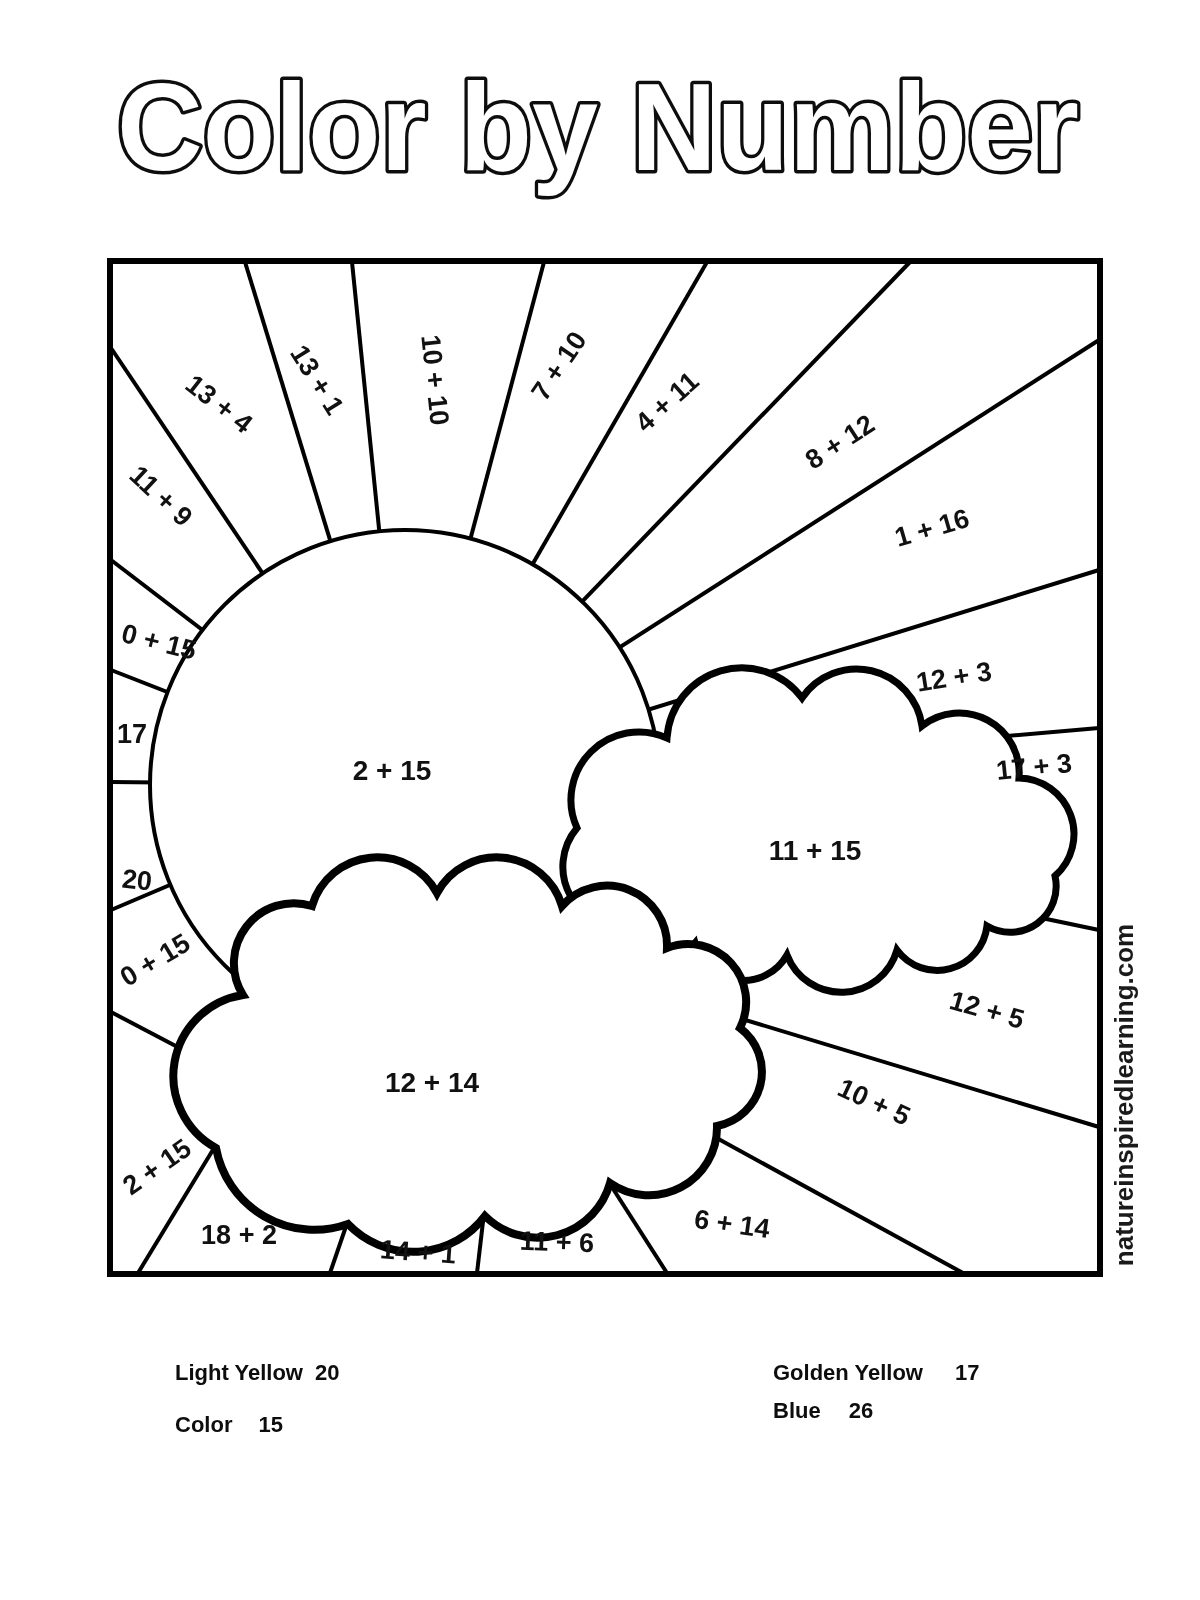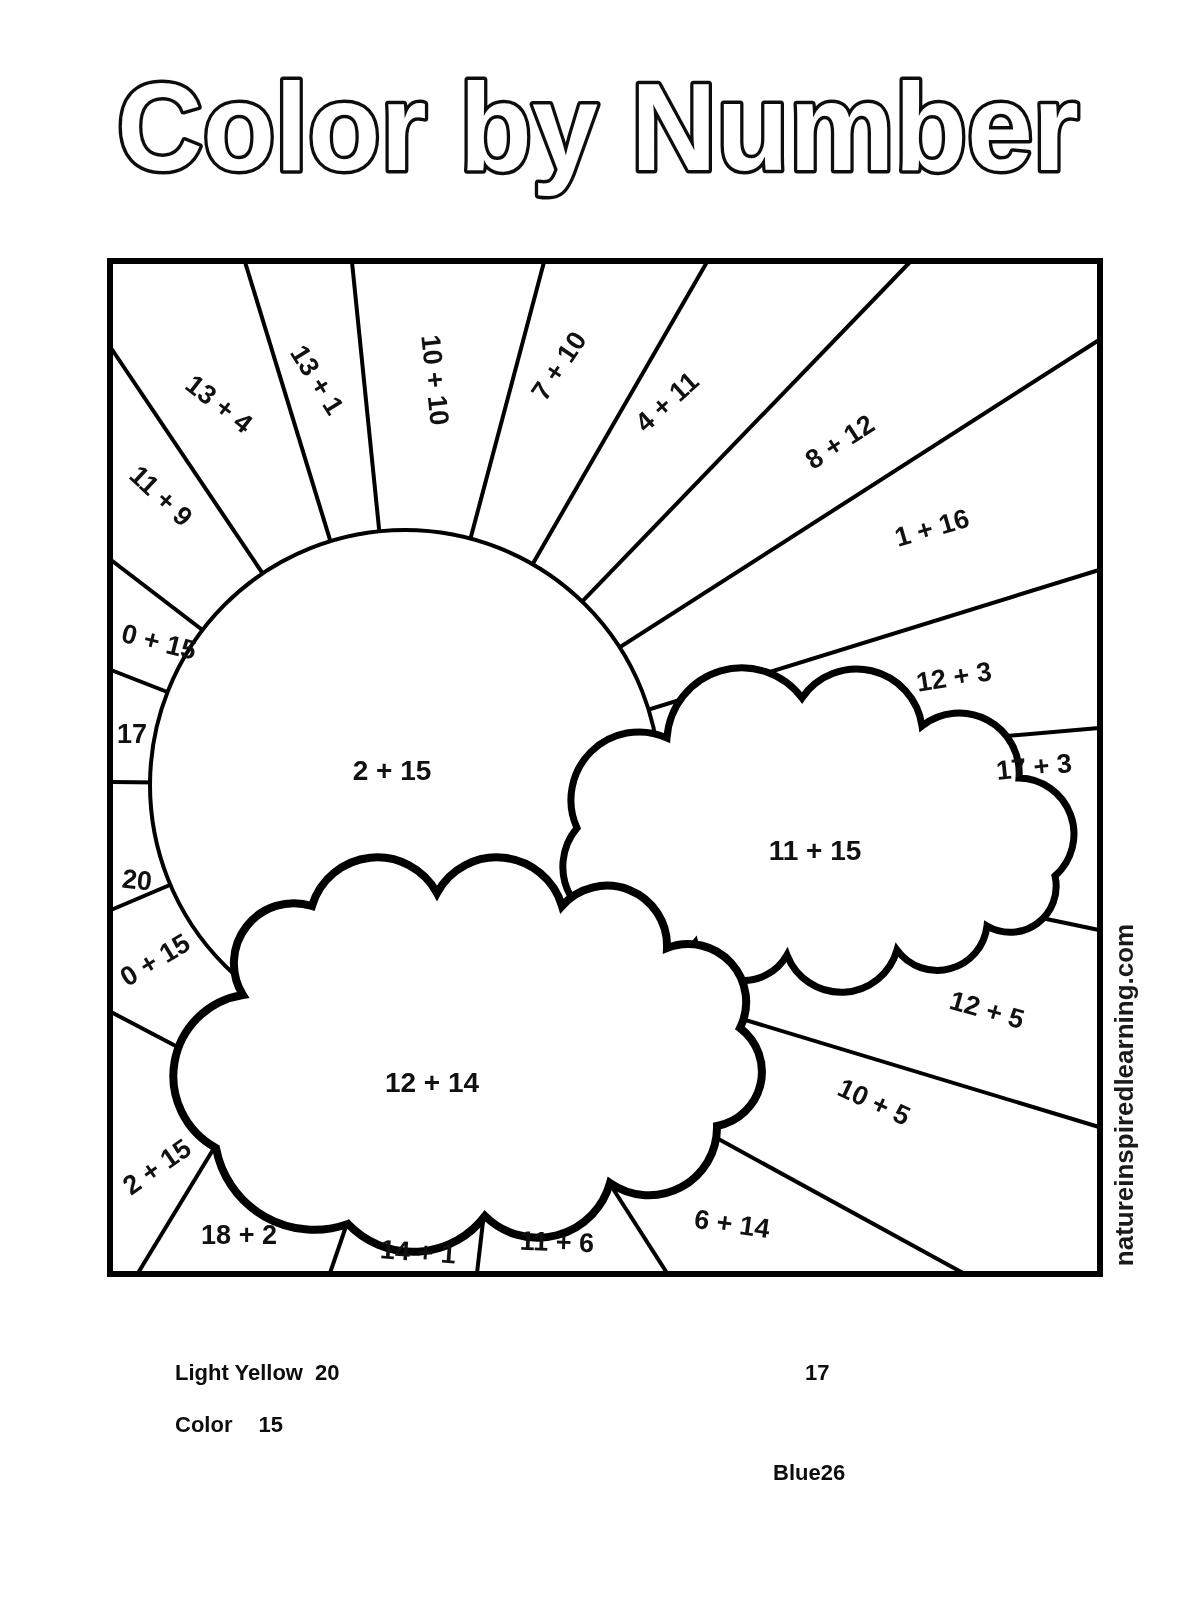--- a/index.html
+++ b/index.html
@@ -85,25 +85,25 @@
     font-weight: bold;
     font-size: 22px;
     color: #0d0d0d;
     white-space: nowrap;
     display: flex;
     align-items: baseline;
   }
   .key-1 { left: 175px; top: 1360px; }
   .key-2 { left: 175px; top: 1398px; }
   .key-3 { left: 773px; top: 1360px; }
-  .key-4 { left: 773px; top: 1460px; }
+  .key-4 { left: 773px; top: 1398px; gap: 8px; }
   .key-1 .key-number { margin-left: 12px; }
   .key-2 .key-number { margin-left: 26px; margin-top: 14px; }
   .key-3 .key-number { margin-left: 32px; }
-  .key-4 .key-number { }
+  .key-4 .key-number { margin-left: 20px; }
 </style>
 </head>
 <body>
 
 <div class="page">
 
   <svg class="title-svg" viewBox="0 0 990 145">
     <text class="title-text" x="12" y="112" textLength="962" lengthAdjust="spacingAndGlyphs">Color by Number</text>
   </svg>
 
@@ -197,20 +197,21 @@
   <div>
     <div class="key-entry key-1">
       <span>Light Yellow</span>
       <span class="key-number">20</span>
     </div>
     <div class="key-entry key-2">
       <span>Color</span>
       <span class="key-number">15</span>
     </div>
     <div class="key-entry key-3">
+      <span>Golden Yellow</span>
       <span class="key-number">17</span>
     </div>
     <div class="key-entry key-4">
       <span>Blue</span>
       <span class="key-number">26</span>
     </div>
   </div>
 
 </div>
 

